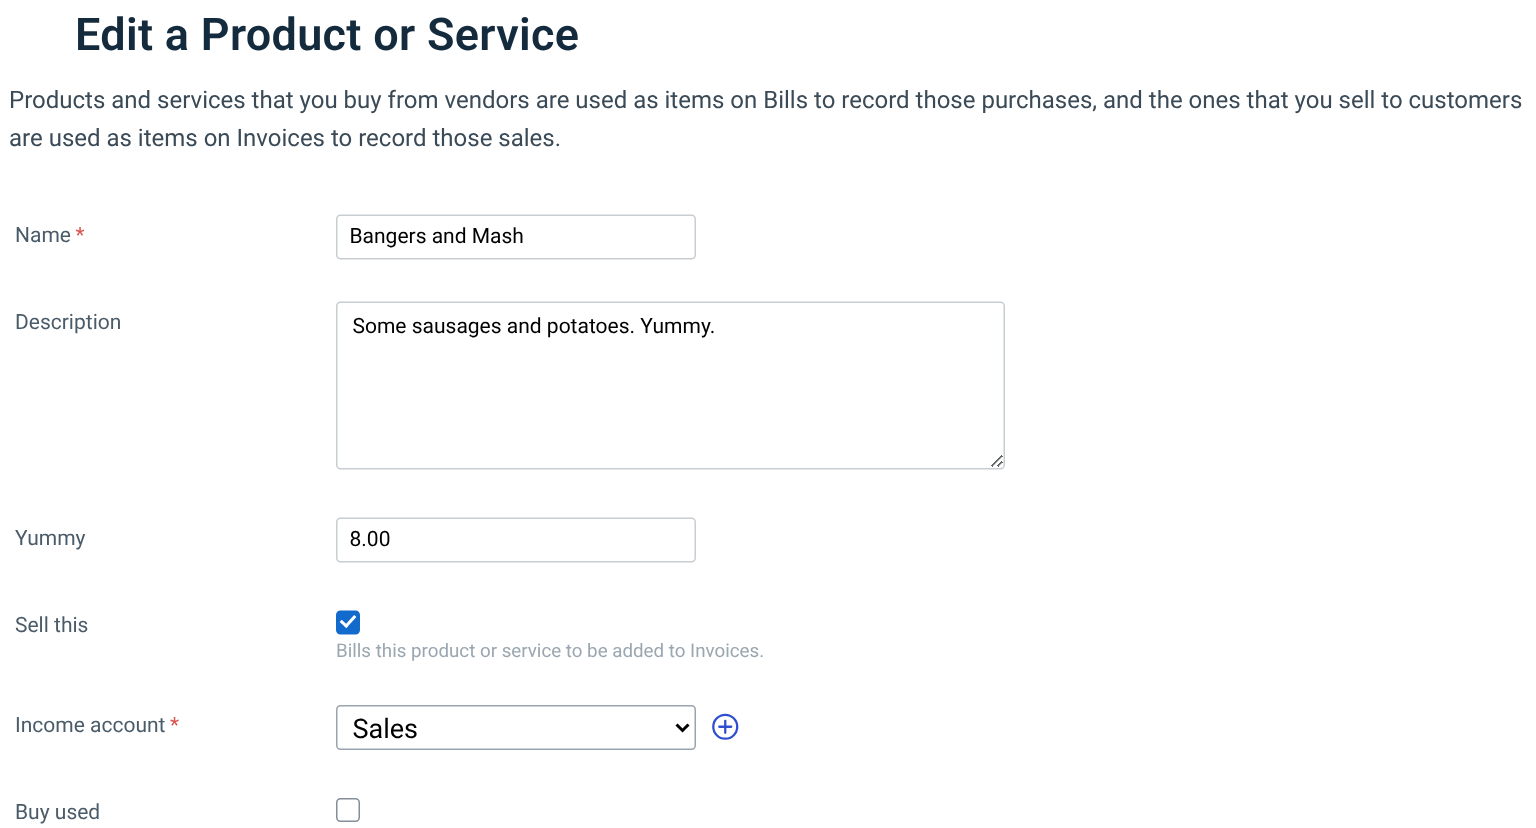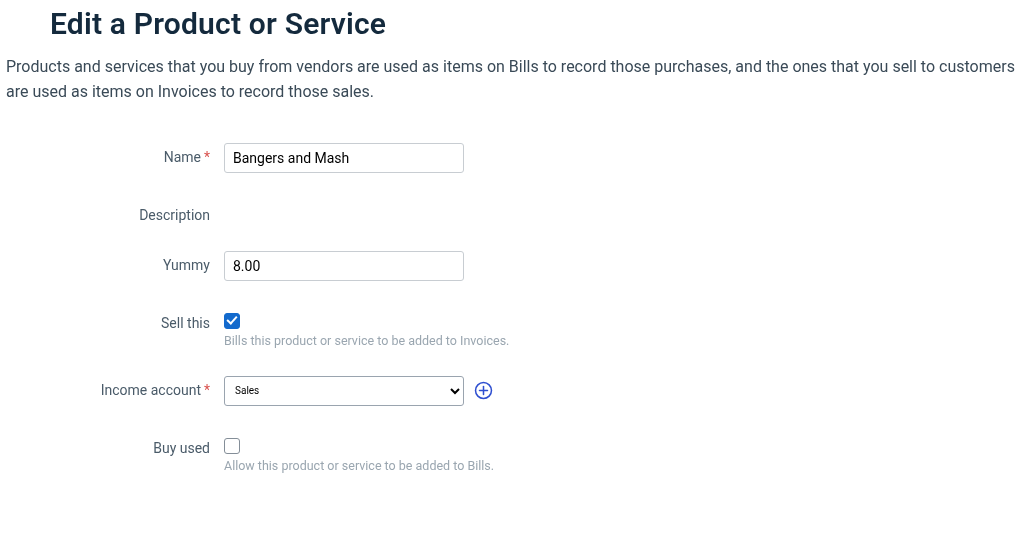--- a/index.html
+++ b/index.html
@@ -27,21 +27,20 @@
     }
     .form { padding-left: 4px; }
     .form-row {
       display: flex;
       align-items: flex-start;
       margin-bottom: 28px;
     }
     .label-col {
       width: 214px;
       min-width: 214px;
-      text-align: right;
       padding-right: 14px;
       padding-top: 6px;
       font-size: 14px;
       color: #4a5b69;
     }
     .label-col .req { color: #d9534f; margin-left: 3px; }
     .field-col { flex: 0 0 auto; }
     .input-text {
       font-family: inherit;
       font-size: 14px;
@@ -86,21 +85,21 @@
       content: "";
       position: absolute;
       left: 4px; top: 0px;
       width: 4px; height: 8px;
       border: solid #fff;
       border-width: 0 2px 2px 0;
       transform: rotate(42deg);
     }
     .select {
       font-family: inherit;
-      font-size: 10px;
+      font-size: 18px;
       padding: 4px 6px;
       border: 1px solid #9aa4af;
       border-radius: 3px;
       background: #fff;
       width: 240px;
       height: 30px;
     }
     .add-icon-btn {
       display: inline-flex;
       align-items: center;
@@ -129,20 +128,23 @@
       <span>Name</span><span class="req">*</span>
     </div>
     <div class="field-col">
       <input type="text" class="input-text name" value="Bangers and Mash" style="">
     </div>
   </div>
 
   <div class="form-row">
     <div class="label-col">
       <span>Description</span>
+    </div>
+    <div class="field-col">
+      <textarea class="input-text" style="">Some sausages and potatoes. Yummy.</textarea>
     </div>
   </div>
 
   <div class="form-row">
     <div class="label-col">
       <span>Yummy</span>
     </div>
     <div class="field-col">
       <input type="text" class="input-text price" value="8.00" style="">
     </div>

